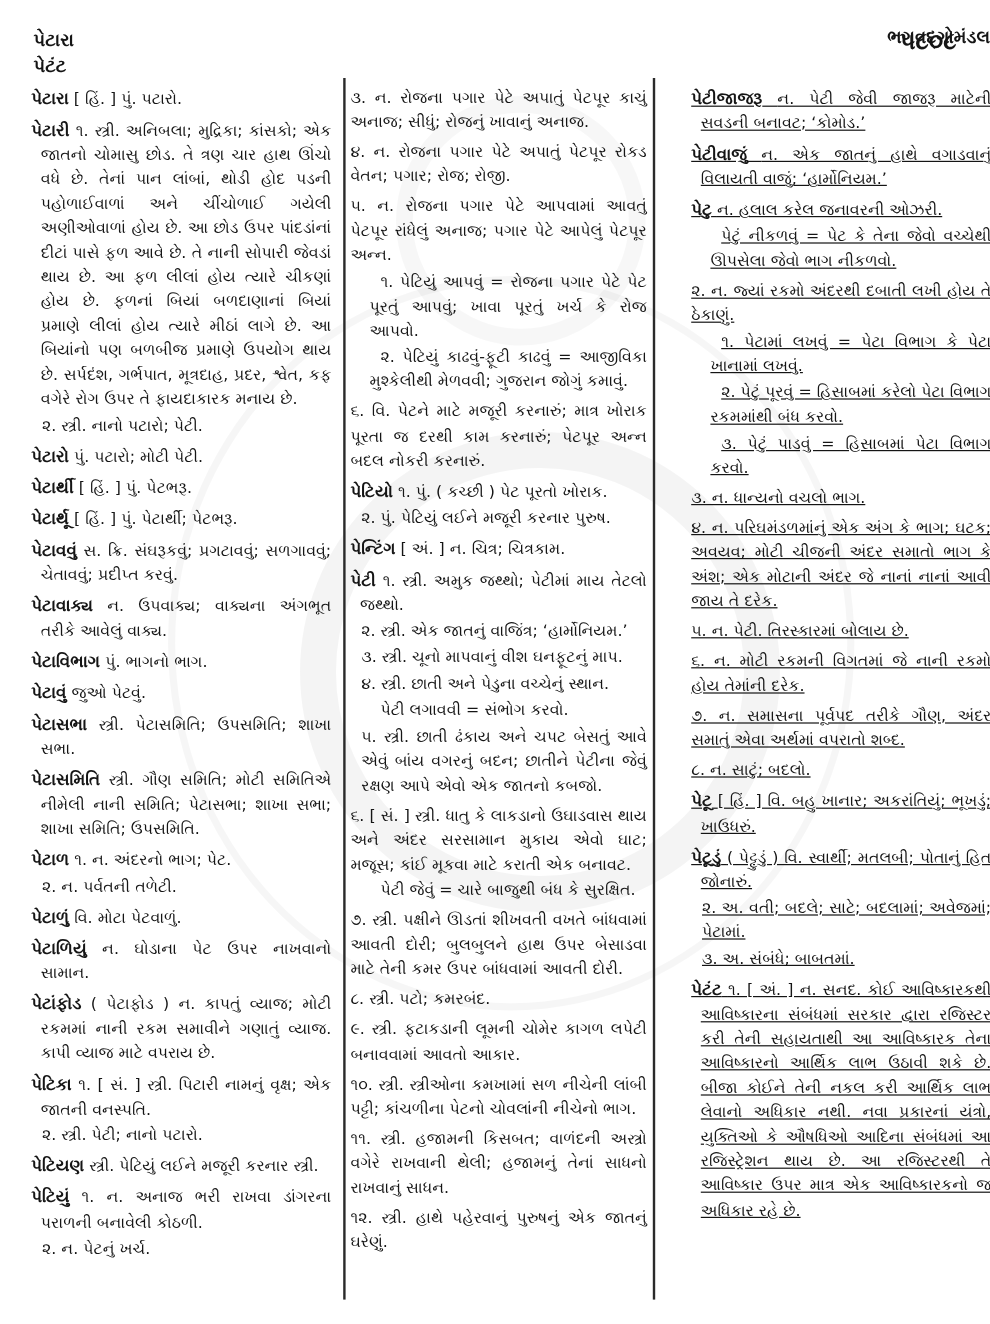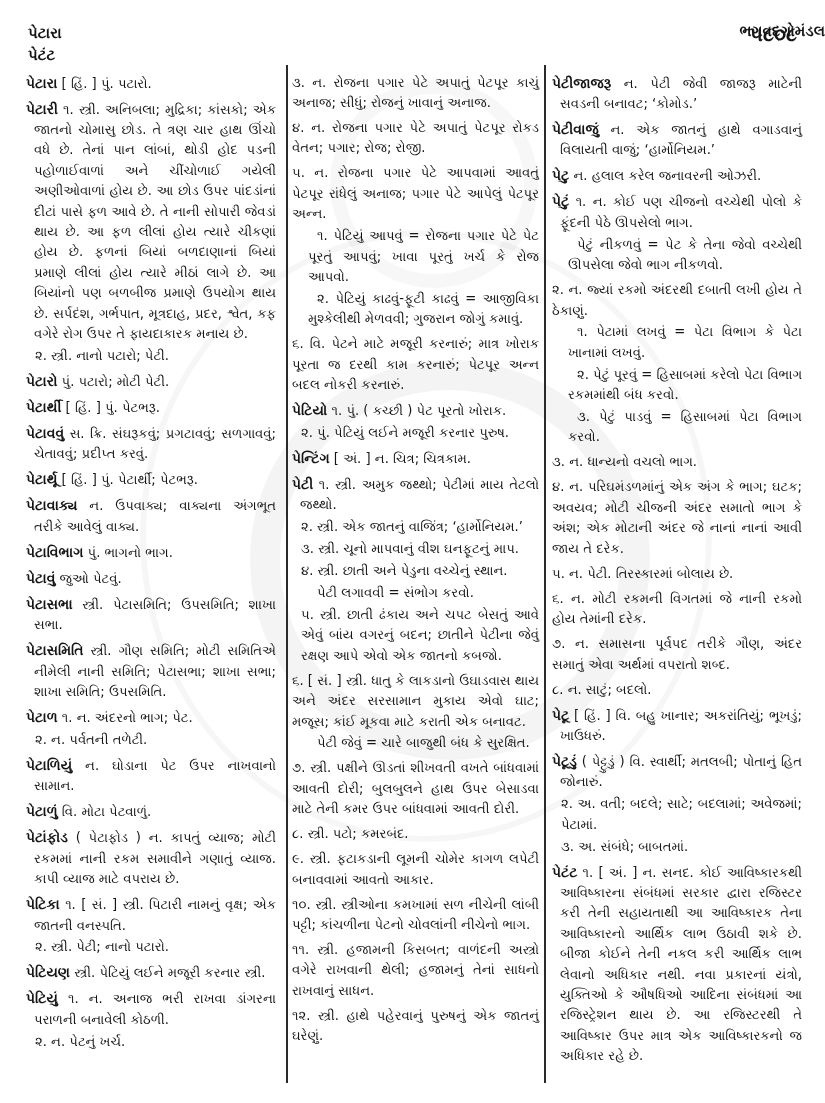--- a/index.html
+++ b/index.html
@@ -22,21 +22,21 @@
   .rule { position: absolute; top: 65px; width: 1.5px; height: 1018px; background: #2a2a2a; }
   .rule.r1 { left: 286px; }
   .rule.r2 { left: 544px; }
 
   .column {
     position: absolute; font-size: 13.2px; line-height: 20.4px;
     text-align: justify;
   }
   .col1 { left: 26px;  top: 68px; width: 250px; }
   .col2 { left: 292px; top: 68px; width: 247px; }
-  .col3 { left: 552px; top: 68px; width: 250px; }
+  .col3 { left: 576px; top: 68px; width: 250px; text-decoration: underline; }
 
   .blk { margin: 0; }
   .blk.entry { margin-top: 4.6px; padding-left: 8px; text-indent: -8px; }
   .blk.sense { margin-top: 1.5px; padding-left: 9px; }
   .blk.flush { margin-top: 4.6px; }
   .blk.idiom { margin-top: 1.5px; padding-left: 16px; text-indent: 9px; }
   .head { font-weight: bold; font-size: 14px; }
 </style>
 </head>
 <body>
@@ -52,31 +52,31 @@
 
 <div class="rule r1"></div>
 <div class="rule r2"></div>
 
 <div class="column col1">
     <p class="blk entry"><span class="head">પેટારા</span> <span>[ હિં. ] પું. પટારો.</span></p>
     <p class="blk entry"><span class="head">પેટારી</span> <span>૧. સ્ત્રી. અનિબલા; મુદ્રિકા; કાંસકો; એક જાતનો ચોમાસુ છોડ. તે ત્રણ ચાર હાથ ઊંચો વધે છે. તેનાં પાન લાંબાં, થોડી હોદ પડની પહોળાઈવાળાં અને ચીંચોળાઈ ગયેલી અણીઓવાળાં હોય છે. આ છોડ ઉપર પાંદડાંનાં દીટાં પાસે ફળ આવે છે. તે નાની સોપારી જેવડાં થાય છે. આ ફળ લીલાં હોય ત્યારે ચીકણાં હોય છે. ફળનાં બિયાં બળદાણાનાં બિયાં પ્રમાણે લીલાં હોય ત્યારે મીઠાં લાગે છે. આ બિયાંનો પણ બળબીજ પ્રમાણે ઉપયોગ થાય છે. સર્પદંશ, ગર્ભપાત, મૂત્રદાહ, પ્રદર, શ્વેત, કફ વગેરે રોગ ઉપર તે ફાયદાકારક મનાય છે.</span></p>
     <p class="blk sense"><span>૨. સ્ત્રી. નાનો પટારો; પેટી.</span></p>
     <p class="blk entry"><span class="head">પેટારો</span> <span>પું. પટારો; મોટી પેટી.</span></p>
     <p class="blk entry"><span class="head">પેટાર્થી</span> <span>[ હિં. ] પું. પેટભરૂ.</span></p>
+    <p class="blk entry"><span class="head">પેટાર્થૂ</span> <span>[ હિં. ] પું. પેટાર્થી; પેટભરૂ.</span></p>
     <p class="blk entry"><span class="head">પેટાવવું</span> <span>સ. ક્રિ. સંઘરૂકવું; પ્રગટાવવું; સળગાવવું; ચેતાવવું; પ્રદીપ્ત કરવું.</span></p>
-    <p class="blk entry"><span class="head">પેટાર્થૂ</span> <span>[ હિં. ] પું. પેટાર્થી; પેટભરૂ.</span></p>
     <p class="blk entry"><span class="head">પેટાવાક્ય</span> <span>ન. ઉપવાક્ય; વાક્યના અંગભૂત તરીકે આવેલું વાક્ય.</span></p>
     <p class="blk entry"><span class="head">પેટાવિભાગ</span> <span>પું. ભાગનો ભાગ.</span></p>
     <p class="blk entry"><span class="head">પેટાવું</span> <span>જુઓ પેટવું.</span></p>
     <p class="blk entry"><span class="head">પેટાસભા</span> <span>સ્ત્રી. પેટાસમિતિ; ઉપસમિતિ; શાખા સભા.</span></p>
     <p class="blk entry"><span class="head">પેટાસમિતિ</span> <span>સ્ત્રી. ગૌણ સમિતિ; મોટી સમિતિએ નીમેલી નાની સમિતિ; પેટાસભા; શાખા સભા; શાખા સમિતિ; ઉપસમિતિ.</span></p>
     <p class="blk entry"><span class="head">પેટાળ</span> <span>૧. ન. અંદરનો ભાગ; પેટ.</span></p>
     <p class="blk sense"><span>૨. ન. પર્વતની તળેટી.</span></p>
+    <p class="blk entry"><span class="head">પેટાળું</span> <span>વિ. મોટા પેટવાળું.</span></p>
     <p class="blk entry"><span class="head">પેટાળિયું</span> <span>ન. ઘોડાના પેટ ઉપર નાખવાનો સામાન.</span></p>
-    <p class="blk entry"><span class="head">પેટાળું</span> <span>વિ. મોટા પેટવાળું.</span></p>
     <p class="blk entry"><span class="head">પેટાંફોડ</span> <span>( પેટાફોડ ) ન. કાપતું વ્યાજ; મોટી રકમમાં નાની રકમ સમાવીને ગણાતું વ્યાજ. કાપી વ્યાજ માટે વપરાય છે.</span></p>
     <p class="blk entry"><span class="head">પેટિકા</span> <span>૧. [ સં. ] સ્ત્રી. પિટારી નામનું વૃક્ષ; એક જાતની વનસ્પતિ.</span></p>
     <p class="blk sense"><span>૨. સ્ત્રી. પેટી; નાનો પટારો.</span></p>
     <p class="blk entry"><span class="head">પેટિયણ</span> <span>સ્ત્રી. પેટિયું લઈને મજૂરી કરનાર સ્ત્રી.</span></p>
     <p class="blk entry"><span class="head">પેટિયું</span> <span>૧. ન. અનાજ ભરી રાખવા ડાંગરના પરાળની બનાવેલી કોઠળી.</span></p>
     <p class="blk sense"><span>૨. ન. પેટનું ખર્ચ.</span></p>
   </div>
 <div class="column col2">
     <p class="blk flush"><span>૩. ન. રોજના પગાર પેટે અપાતું પેટપૂર કાચું અનાજ; સીધું; રોજનું ખાવાનું અનાજ.</span></p>
     <p class="blk flush"><span>૪. ન. રોજના પગાર પેટે અપાતું પેટપૂર રોકડ વેતન; પગાર; રોજ; રોજી.</span></p>
@@ -99,21 +99,20 @@
     <p class="blk flush"><span>૮. સ્ત્રી. પટો; કમરબંદ.</span></p>
     <p class="blk flush"><span>૯. સ્ત્રી. ફટાકડાની લૂમની ચોમેર કાગળ લપેટી બનાવવામાં આવતો આકાર.</span></p>
     <p class="blk flush"><span>૧૦. સ્ત્રી. સ્ત્રીઓના કમખામાં સળ નીચેની લાંબી પટ્ટી; કાંચળીના પેટનો ચોવલાંની નીચેનો ભાગ.</span></p>
     <p class="blk flush"><span>૧૧. સ્ત્રી. હજામની કિસબત; વાળંદની અસ્ત્રો વગેરે રાખવાની થેલી; હજામનું તેનાં સાધનો રાખવાનું સાધન.</span></p>
     <p class="blk flush"><span>૧૨. સ્ત્રી. હાથે પહેરવાનું પુરુષનું એક જાતનું ઘરેણું.</span></p>
   </div>
 <div class="column col3">
     <p class="blk entry"><span class="head">પેટીજાજરૂ</span> <span>ન. પેટી જેવી જાજરૂ માટેની સવડની બનાવટ; ‘કોમોડ.’</span></p>
     <p class="blk entry"><span class="head">પેટીવાજું</span> <span>ન. એક જાતનું હાથે વગાડવાનું વિલાયતી વાજું; ‘હાર્મોનિયમ.’</span></p>
     <p class="blk entry"><span class="head">પેટુ</span> <span>ન. હલાલ કરેલ જનાવરની ઓઝરી.</span></p>
-    <p class="blk entry"><span class="head">પેટું</span> <span>૧. ન. કોઈ પણ ચીજનો વચ્ચેથી પોલો કે ફૂંદની પેઠે ઊપસેલો ભાગ.</span></p>
     <p class="blk idiom"><span>પેટું નીકળવું = પેટ કે તેના જેવો વચ્ચેથી ઊપસેલા જેવો ભાગ નીકળવો.</span></p>
     <p class="blk flush"><span>૨. ન. જ્યાં રકમો અંદરથી દબાતી લખી હોય તે ઠેકાણું.</span></p>
     <p class="blk idiom"><span>૧. પેટામાં લખવું = પેટા વિભાગ કે પેટા ખાનામાં લખવું.</span></p>
     <p class="blk idiom"><span>૨. પેટું પૂરવું = હિસાબમાં કરેલો પેટા વિભાગ રકમમાંથી બંધ કરવો.</span></p>
     <p class="blk idiom"><span>૩. પેટું પાડવું = હિસાબમાં પેટા વિભાગ કરવો.</span></p>
     <p class="blk flush"><span>૩. ન. ધાન્યનો વચલો ભાગ.</span></p>
     <p class="blk flush"><span>૪. ન. પરિઘમંડળમાંનું એક અંગ કે ભાગ; ઘટક; અવયવ; મોટી ચીજની અંદર સમાતો ભાગ કે અંશ; એક મોટાની અંદર જે નાનાં નાનાં આવી જાય તે દરેક.</span></p>
     <p class="blk flush"><span>૫. ન. પેટી. તિરસ્કારમાં બોલાય છે.</span></p>
     <p class="blk flush"><span>૬. ન. મોટી રકમની વિગતમાં જે નાની રકમો હોય તેમાંની દરેક.</span></p>
     <p class="blk flush"><span>૭. ન. સમાસના પૂર્વપદ તરીકે ગૌણ, અંદર સમાતું એવા અર્થમાં વપરાતો શબ્દ.</span></p>

